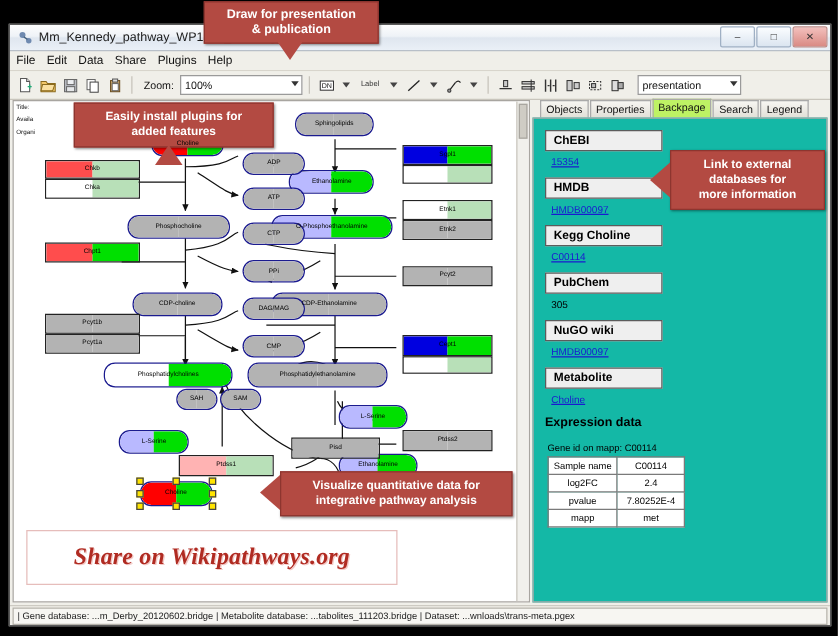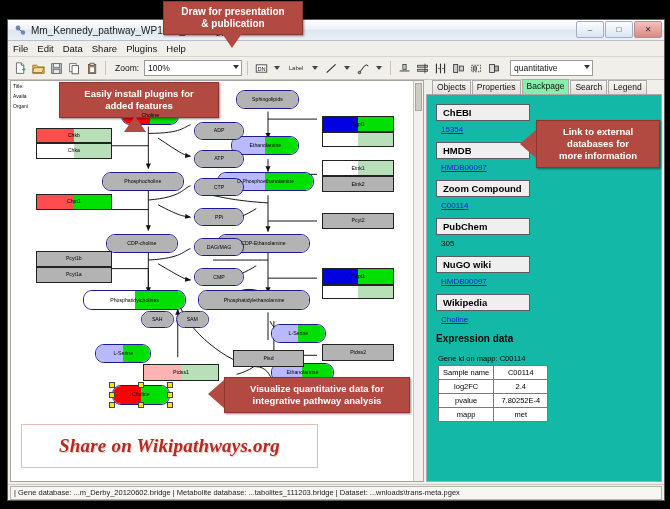--- a/index.html
+++ b/index.html
@@ -41,21 +41,21 @@
 
   
   .body{position:absolute;left:0;top:58px;right:0;bottom:16px;display:flex;}
   .canvaswrap{position:relative;flex:1;background:#fff;border:1px solid #a8a5a0;margin:2px 0 2px 2px;overflow:hidden;}
   .sidewrap{width:236px;margin:2px 2px 2px 2px;display:flex;flex-direction:column;position:relative;}
 
   
   .tabs{display:flex;align-items:flex-end;height:14px;gap:1px;padding-left:6px;background:#f0efe9;}
   .tab{font-size:8.5px;color:#111;border:1px solid #a9a9a9;border-bottom:none;
        background:linear-gradient(to bottom,#f7f6f2,#e2e0d8);padding:1px 4px 1px 4px;line-height:11px;}
-  .tab.active{background:#86efac;position:relative;top:0px;padding-bottom:2px;}
+  .tab.active{background:#bef264;position:relative;top:0px;padding-bottom:2px;}
   .panel{flex:1;background:#14b8a6;border:1px solid #a9a9a9;overflow:hidden;position:relative;padding:7px 0 0 9px;}
 
   .dbhead{display:inline-block;min-width:80px;border:1px solid #5c5c5c;
           background:#efefef;font-size:9.5px;font-weight:bold;color:#000;padding:2px 6px;}
   .dblink{font-size:8px;color:#1a1ad0;text-decoration:underline;margin:4px 0 0 5px;display:block;}
   .dbplain{font-size:8px;color:#000;margin:4px 0 0 5px;display:block;}
   .exptitle{font-size:10px;font-weight:bold;color:#000;margin:9px 0 0 0;}
   .geneid{font-size:7.5px;color:#000;margin:10px 0 2px 2px;}
   table.exp{border-collapse:collapse;margin-left:2px;}
   table.exp td{border:1px solid #7a7a7a;font-size:7.5px;text-align:center;
@@ -230,21 +230,21 @@
             <rect x="4" y="6" width="4" height="4" fill="#bbb" stroke="#333"></rect>
           </svg>
       </div>
       <div class="tbtn">
         <svg viewBox="0 0 16 16" width="13" height="13">
             <rect x="2" y="3" width="6" height="10" fill="#ddd" stroke="#333"></rect>
             <rect x="8" y="5" width="5" height="6" fill="#aaa" stroke="#333"></rect>
           </svg>
       </div>
       <div class="combo" style="width:78px;margin-left:6px;">
-        <span>quantitative</span>
+        <span>presentation</span>
         <i class="arrow"></i>
       </div>
     </div>
 
     <div class="body">
 
       <div class="canvaswrap">
         <div class="cv" id="cv">
 
           <svg width="100%" height="100%" viewBox="0 0 420 420" preserveAspectRatio="none" style="position:absolute;left:0;top:0;">
@@ -527,30 +527,30 @@
           <div class="tab">Legend</div>
         </div>
         <div class="panel">
 
           <div class="dbhead">ChEBI</div>
           <a class="dblink" href="#">15354</a>
 
           <div class="dbhead" style="margin-top:8px;">HMDB</div>
           <a class="dblink" href="#">HMDB00097</a>
 
-          <div class="dbhead" style="margin-top:8px;">Zoom Compound</div>
+          <div class="dbhead" style="margin-top:8px;">Kegg Choline</div>
           <a class="dblink" href="#">C00114</a>
 
           <div class="dbhead" style="margin-top:8px;">PubChem</div>
           <span class="dbplain">305</span>
 
           <div class="dbhead" style="margin-top:8px;">NuGO wiki</div>
           <a class="dblink" href="#">HMDB00097</a>
 
-          <div class="dbhead" style="margin-top:8px;">Wikipedia</div>
+          <div class="dbhead" style="margin-top:8px;">Metabolite</div>
           <a class="dblink" href="#">Choline</a>
 
           <div class="exptitle">Expression data</div>
           <div class="geneid">Gene id on mapp: C00114</div>
 
           <table class="exp">
             <tbody>
                 <tr>
               <td>Sample name</td>
               <td>C00114</td>

